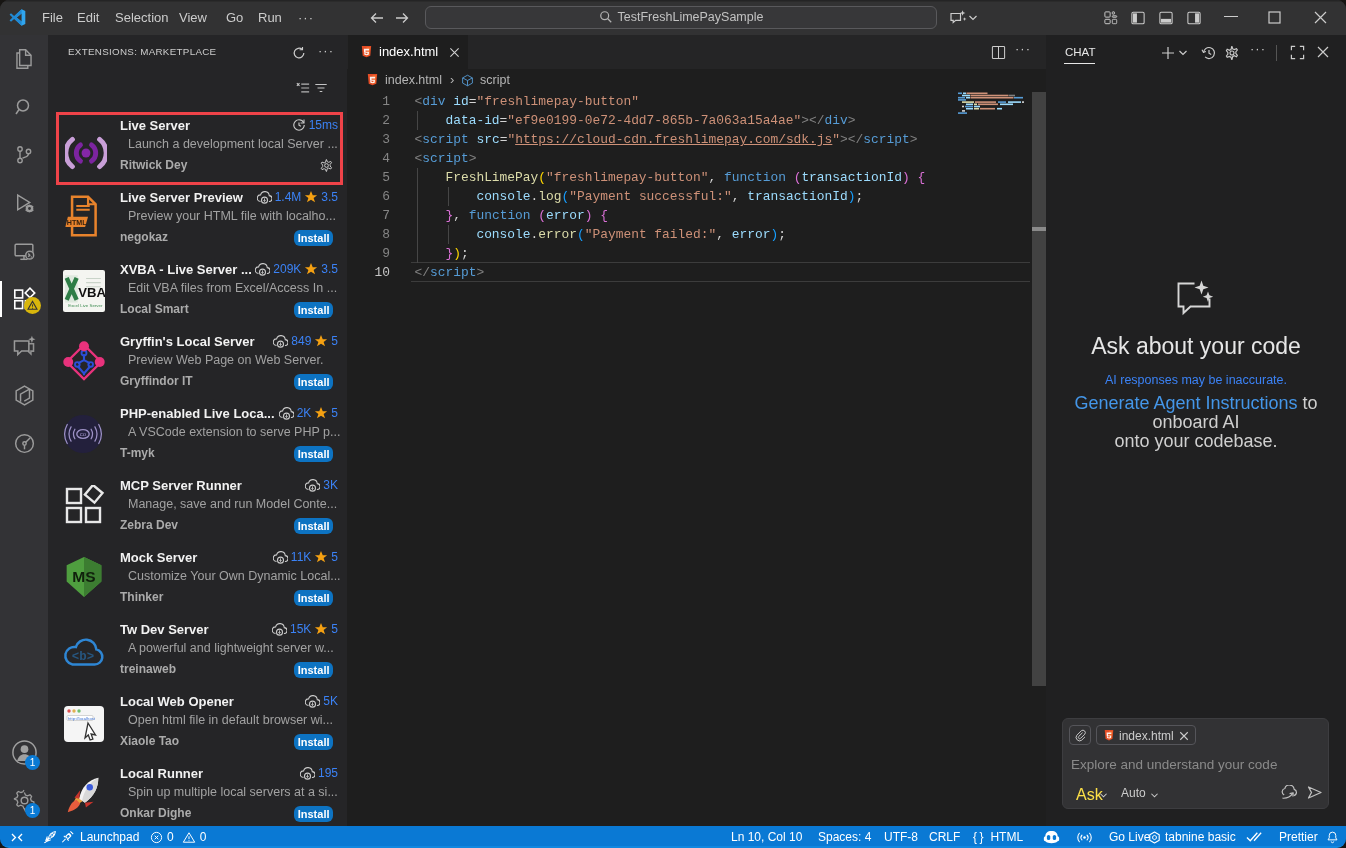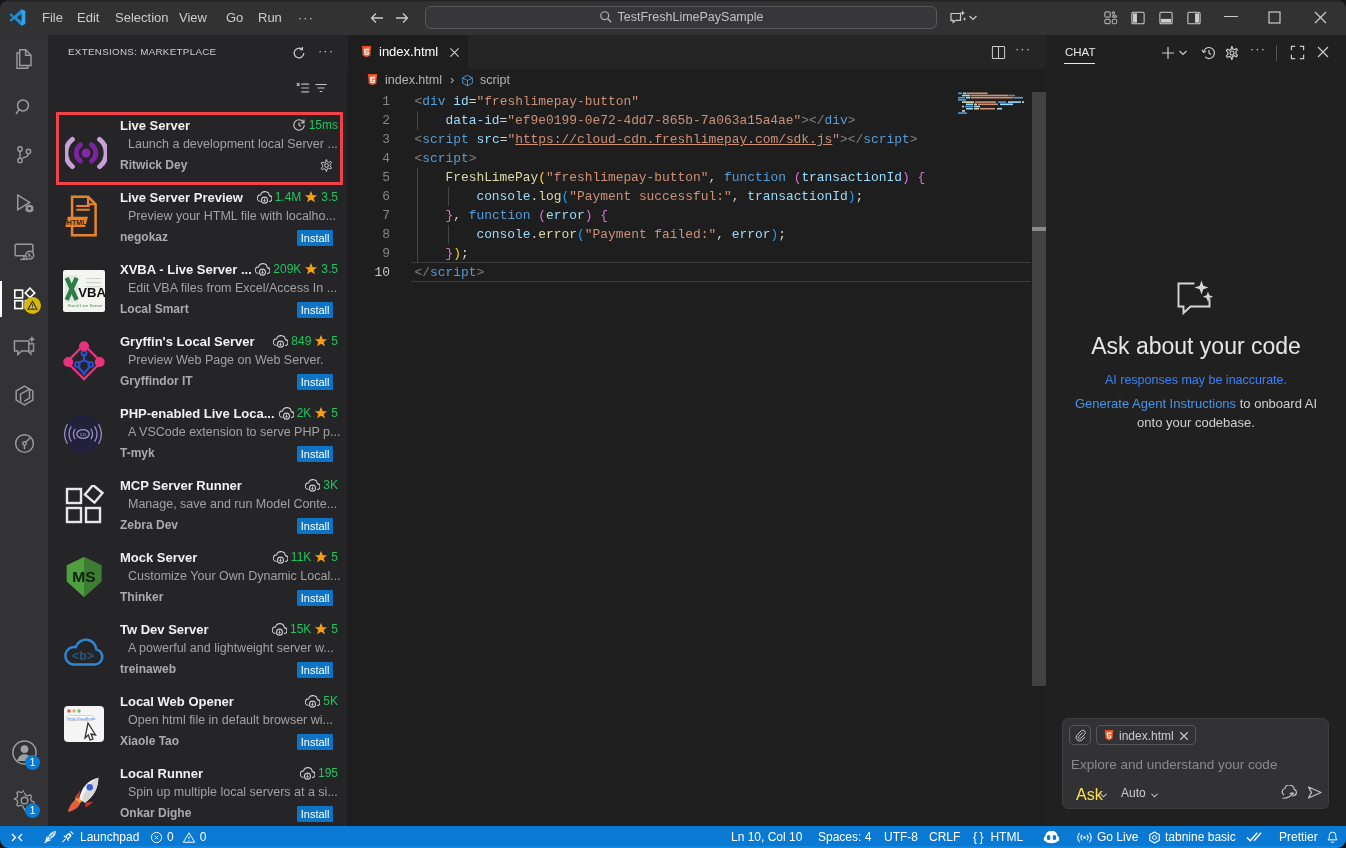--- a/index.html
+++ b/index.html
@@ -21,22 +21,22 @@
 
 
 #sidebar { position:absolute; left:48px; top:35px; width:299px; height:791px; background:#252527; overflow:hidden; }
 #sb-title { position:absolute; left:20px; top:11px; font-size:9.8px; color:#cccccc; letter-spacing:.3px; }
 #sb-search { position:absolute; left:20px; top:40px; width:266px; height:25px; background:#3b3b3e; border:1px solid #48484b; color:#dddddd; font-size:13px; line-height:23px; padding-left:7px; }
 .ext-row { position:absolute; left:0; width:299px; height:72px; }
 .ext-icon { position:absolute; left:10px; top:14px; width:42px; height:42px; }
 .ext-title { position:absolute; left:72px; top:6px; font-size:13px; font-weight:bold; color:#f2f2f2; white-space:nowrap; }
 .ext-desc { position:absolute; left:72px; top:25px; font-size:12.5px; color:#a2a2a2; white-space:nowrap;margin-left:8px; }
 .ext-author { position:absolute; left:72px; top:46px; font-size:12px; font-weight:bold; color:#ababab; white-space:nowrap; }
-.ext-meta { position:absolute; right:9px; top:6px; font-size:12px; color:#22c55e; display:flex; align-items:center; gap:3px; }
-.install { position:absolute; right:14px; top:46px; background:#0d73c2; color:#ffffff; font-size:11px; font-weight:normal; padding:1.5px 3.5px 2.5px 3.5px; border-radius:1px; }
+.ext-meta { position:absolute; right:9px; top:6px; font-size:12px; color:#3b82f6; display:flex; align-items:center; gap:3px; }
+.install { position:absolute; right:14px; top:46px; background:#0d73c2; color:#ffffff; font-size:11px; font-weight:bold; padding:1.5px 3.5px 2.5px 3.5px; border-radius:6px; }
 #redbox { position:absolute; left:8px; top:77px; width:287px; height:73px; border:3px solid #ef4349; z-index:5; }
 
 
 #editor { position:absolute; left:347px; top:35px; width:699px; height:791px; background:#1e1e1e; }
 #tabbar { position:absolute; left:0; top:0; width:699px; height:34px; background:#252526; }
 #tab1 { position:absolute; left:1px; top:0; width:120px; height:34px; background:#1e1e1e; color:#ffffff; font-size:13px; }
 #breadcrumb { position:absolute; left:0; top:34px; width:699px; height:22px; background:#1e1e1e; color:#b5b5b5; font-size:12.5px; }
 #code { position:absolute; left:0; top:57px; width:699px; font-family:"Liberation Mono", monospace; font-size:12.9px; line-height:19px; white-space:pre; }
 .ln { position:absolute; width:43px; text-align:right; color:#858585; font-size:12.9px; line-height:19px; }
 .cl { position:absolute; left:67.5px; }
@@ -613,21 +613,21 @@
         <path d="M2 2l10 10M12 2 2 12"></path>
       </svg>
 
     <svg class="abs" style="left:128px;top:245px" width="40" height="40" viewBox="0 0 40 40" fill="none" stroke="#d6d6d6" stroke-width="1.9">
       <path d="M20.5 3.5H4.5v23h5V33l7-6.5h19v-8"></path>
       <path d="M27.5 0.5l1.8 5.2L34.5 7.5l-5.2 1.8L27.5 14.5l-1.8-5.2L20.5 7.5l5.2-1.8z" fill="#d6d6d6" stroke="none"></path>
       <path d="M34 11.5l1.4 3.8 3.8 1.4-3.8 1.4L34 21.9l-1.4-3.8-3.8-1.4 3.8-1.4z" fill="#d6d6d6" stroke="none"></path>
     </svg>
     <div class="abs" style="left:0;top:298px;width:300px;text-align:center;font-size:23px;color:#e6e6e6">Ask about your code</div>
     <div class="abs" style="left:0;top:338px;width:300px;text-align:center;font-size:12.5px;color:#3b82f6">AI responses may be inaccurate.</div>
-    <div class="abs" style="left:0;top:359px;width:300px;text-align:center;font-size:13px;color:#cfcfcf;line-height:19px"><span style="color:#4496e8">Generate Agent Instructions</span> to onboard AI<br>onto your codebase.</div>
+    <div class="abs" style="left:0;top:359px;width:300px;text-align:center;font-size:18px;color:#cfcfcf;line-height:19px"><span style="color:#4496e8">Generate Agent Instructions</span> to onboard AI<br>onto your codebase.</div>
 
     <div class="abs" style="left:16px;top:683px;width:267px;height:91px;background:#323234;border:1px solid #3d3d40;border-radius:6px"></div>
     <div class="abs" style="left:23px;top:690px;width:22px;height:20px;border:1px solid #55555a;border-radius:4px">
       <svg style="position:absolute;left:4px;top:3px" width="13" height="13" viewBox="0 0 16 16" fill="none" stroke="#cccccc" stroke-width="1.2">
           <path d="M10.5 4.5 5.8 9.2a1.6 1.6 0 0 0 2.3 2.3l5.2-5.2a3 3 0 0 0-4.2-4.2L3.4 7.8a4.3 4.3 0 0 0 6 6l4.1-4.1"></path>
         </svg>
     </div>
     <div class="abs" style="left:50px;top:690px;width:100px;height:20px;border:1px solid #55555a;border-radius:4px">
       <svg style="position:absolute;left:7px;top:4px" width="10" height="11" viewBox="0 0 16 18">
           <path d="M1 0h14l-1.3 14.5L8 17l-5.7-2.5z" fill="#e44d26"></path>
@@ -695,21 +695,21 @@
     <svg class="abs" style="left:1043px;top:4px" width="17" height="14" viewBox="0 0 20 16">
         <path d="M10 .8C5.4.8 2.8 3.2 2.8 7c-1.1.3-1.8 1-1.8 2.1v2.2c0 .9.7 1.5 1.8 1.8 1.7 1.8 4.2 2.3 7.2 2.3s5.5-.5 7.2-2.3c1.1-.3 1.8-.9 1.8-1.8V9.1c0-1.1-.7-1.8-1.8-2.1 0-3.8-2.6-6.2-7.2-6.2z" fill="#ffffff"></path>
         <rect x="4.6" y="5.6" width="3.9" height="6" rx="1.95" fill="#0a7ad4"></rect>
         <rect x="11.5" y="5.6" width="3.9" height="6" rx="1.95" fill="#0a7ad4"></rect>
       </svg>
     <div class="sb-item" style="left:1076px">
       <svg width="17" height="13" viewBox="0 0 20 14" fill="none" stroke="#ffffff" stroke-width="1.3">
           <path d="M4 2 A7.5 7.5 0 0 0 4 12M7 4.2 A4.2 4.2 0 0 0 7 9.8M16 2 A7.5 7.5 0 0 1 16 12M13 4.2 A4.2 4.2 0 0 1 13 9.8" stroke-linecap="round"></path>
           <circle cx="10" cy="7" r="1.5" fill="#ffffff" stroke="none"></circle>
         </svg>
-      <span style="margin-left:4px">Go Live</span>
+      <span style="margin-left:16px">Go Live</span>
     </div>
     <div class="sb-item" style="left:1148px">
       <svg width="13" height="13" viewBox="0 0 16 16" fill="none" stroke="#ffffff" stroke-width="1.4">
           <path d="M8 1.3 13.8 4.6v6.8L8 14.7 2.2 11.4V4.6z" stroke-linejoin="round"></path>
           <path d="M8 5.4 10.3 6.7v2.6L8 10.6 5.7 9.3V6.7z" stroke-width="1.2" stroke-linejoin="round"></path>
         </svg>
       <span style="margin-left:4px">tabnine basic</span>
     </div>
     <div class="sb-item" style="left:1246px">
       <svg width="17" height="12" viewBox="0 0 18 12" fill="none" stroke="#ffffff" stroke-width="1.4">

